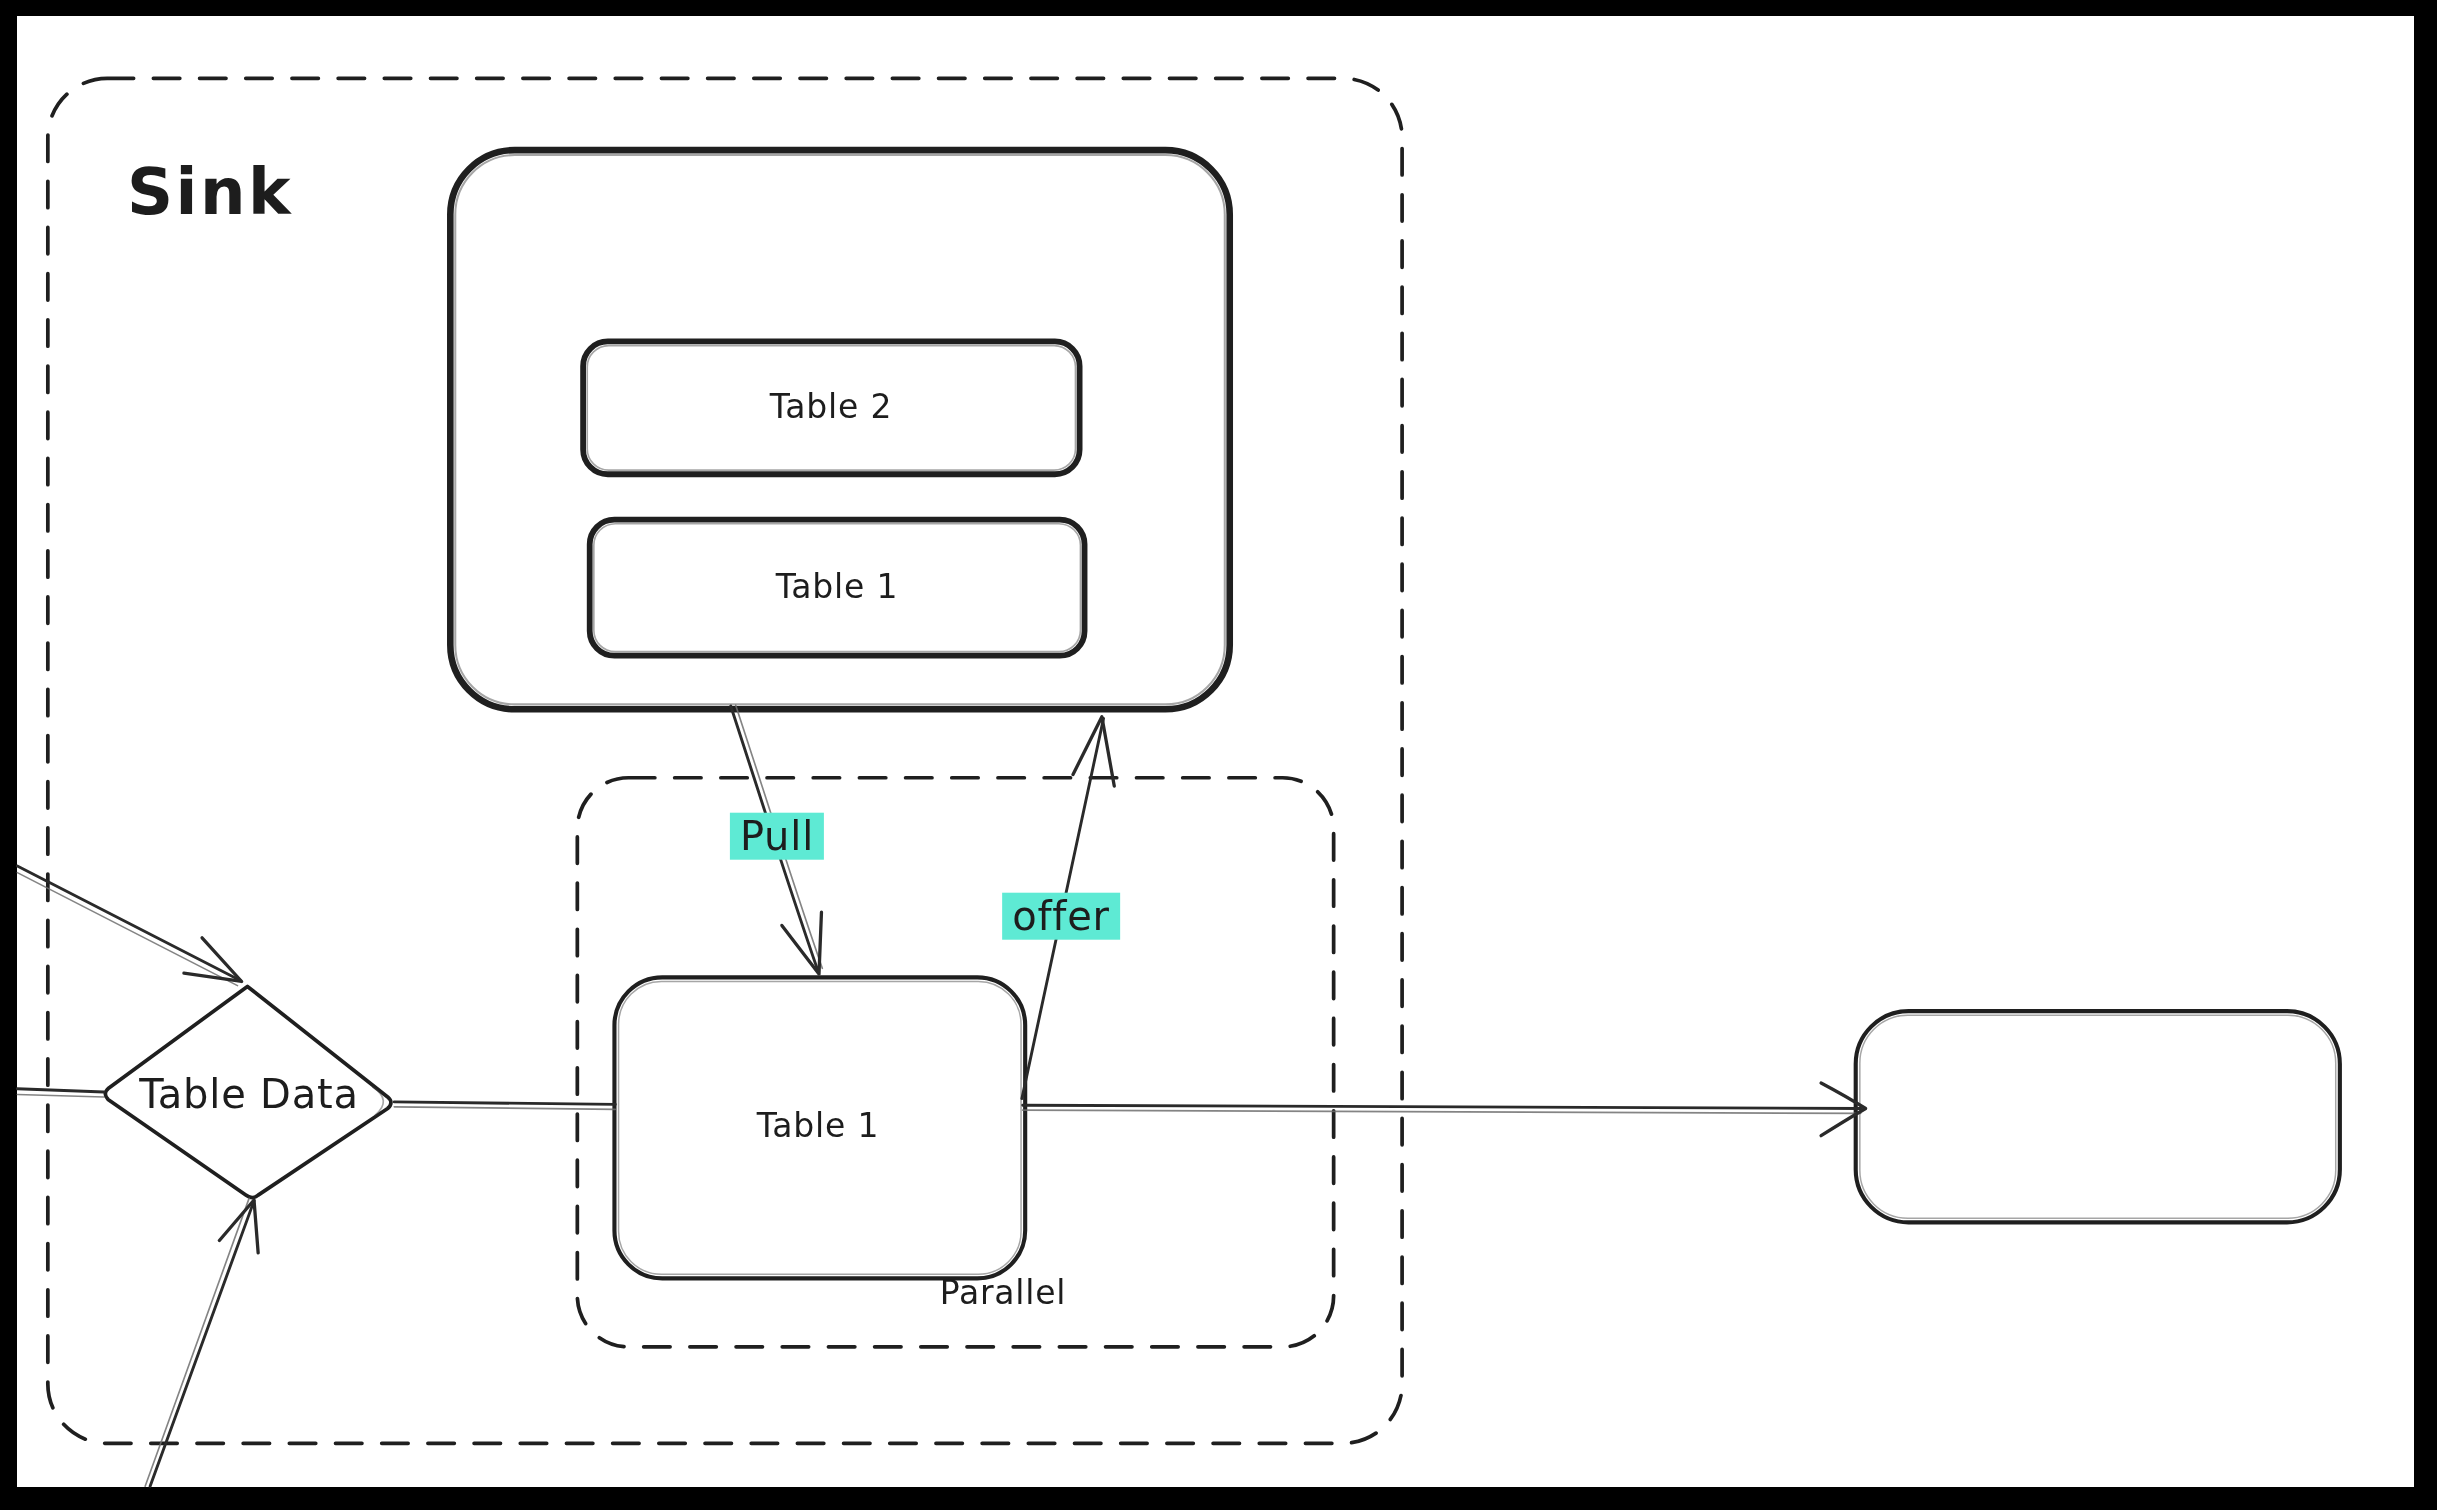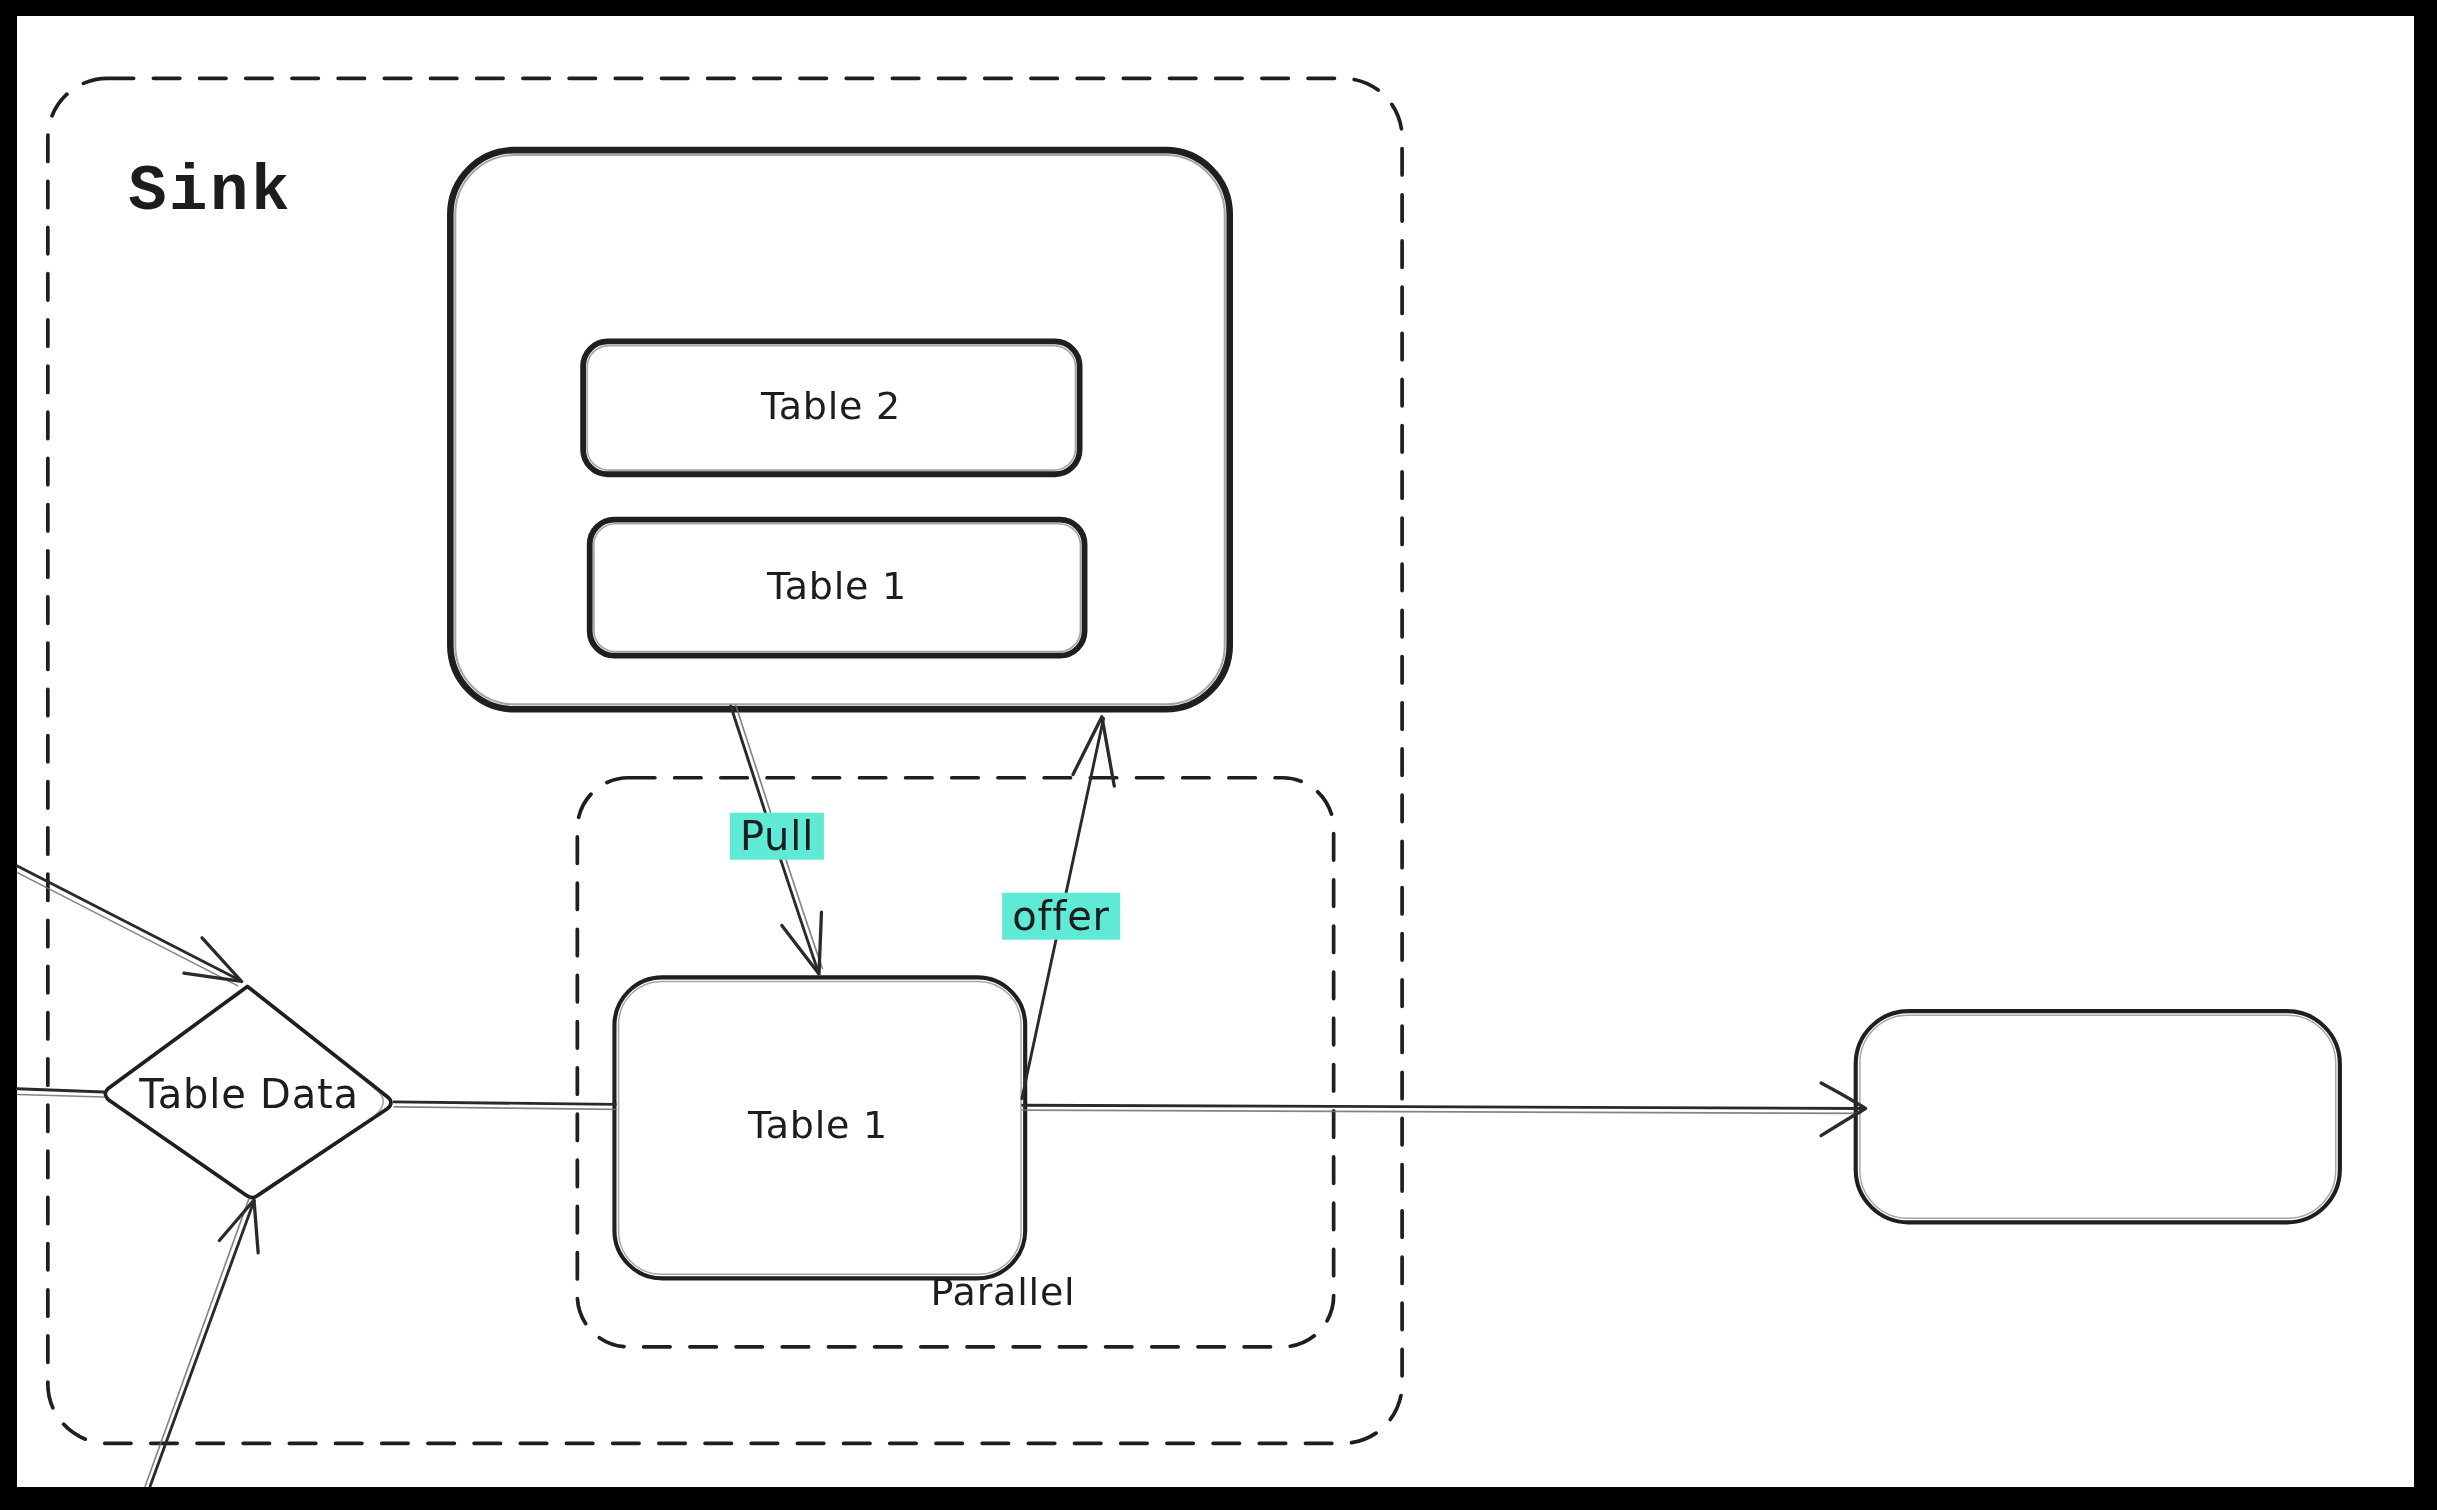--- a/index.html
+++ b/index.html
@@ -12,21 +12,21 @@
   .dash{fill:none;stroke:#1f1f1f;stroke-width:4.5;stroke-linecap:round;stroke-dasharray:32 24;}
   .line{fill:none;stroke:#2a2a2a;stroke-width:3.5;stroke-linecap:round;stroke-linejoin:round;}
   .ghost{fill:none;stroke:#6f6f6f;stroke-width:2;stroke-linecap:round;opacity:.85;}
   .head{fill:none;stroke:#2a2a2a;stroke-width:4;stroke-linecap:round;stroke-linejoin:round;}
 
   .lbl{position:absolute;transform:translate(-50%,-50%);
        font-family:"DejaVu Sans",sans-serif;color:#1d1d1d;white-space:nowrap;
        letter-spacing:0.8px;line-height:1;}
   .lbl-xl{font-size:64px;font-weight:bold;letter-spacing:2.5px;}
   .lbl-lg{font-size:45px;}
-  .lbl-md{font-size:38px;text-align:right;}
+  .lbl-md{font-size:33px;text-align:right;}
   .lbl-sm{font-size:40px;}
   .gap-bg{background:#5eead4;padding:3.3px 10px;}
 </style>
 </head>
 <body>
 
 <div class="frame">
   <div class="canvas"></div>
 
   <svg class="layer" viewBox="0 0 2956 1832">
@@ -72,21 +72,21 @@
     <path class="head" d="M 2208 1313 Q 2240 1330 2262 1344 Q 2238 1358 2208 1377"></path>
 
     <path class="line" d="M 886 856 C 920 960 952 1062 992 1178"></path>
     <path class="ghost" d="M 892 855 C 926 958 957 1058 997 1174"></path>
     <path class="head" d="M 948 1122 L 993 1181 L 996 1106"></path>
 
     <path class="line" d="M 1239 1332 L 1338 871"></path>
     <path class="head" d="M 1301 939 L 1336 869 L 1351 953"></path>
   </svg>
 
-  <div class="lbl lbl-xl" style="left:210px;top:192px;font-family:Liberation Mono, monospace;">Sink</div>
+  <div class="lbl lbl-xl" style="left:210px;top:192px;">Sink</div>
 
 
   <div class="lbl lbl-md" style="left:831px;top:406px;">Table 2</div>
 
   <div class="lbl lbl-md" style="left:837px;top:586px;">Table 1</div>
 
   <div class="lbl lbl-sm gap-bg" style="left:777px;top:836px;">Pull</div>
 
   <div class="lbl lbl-sm gap-bg" style="left:1061px;top:916px;">offer</div>
 

